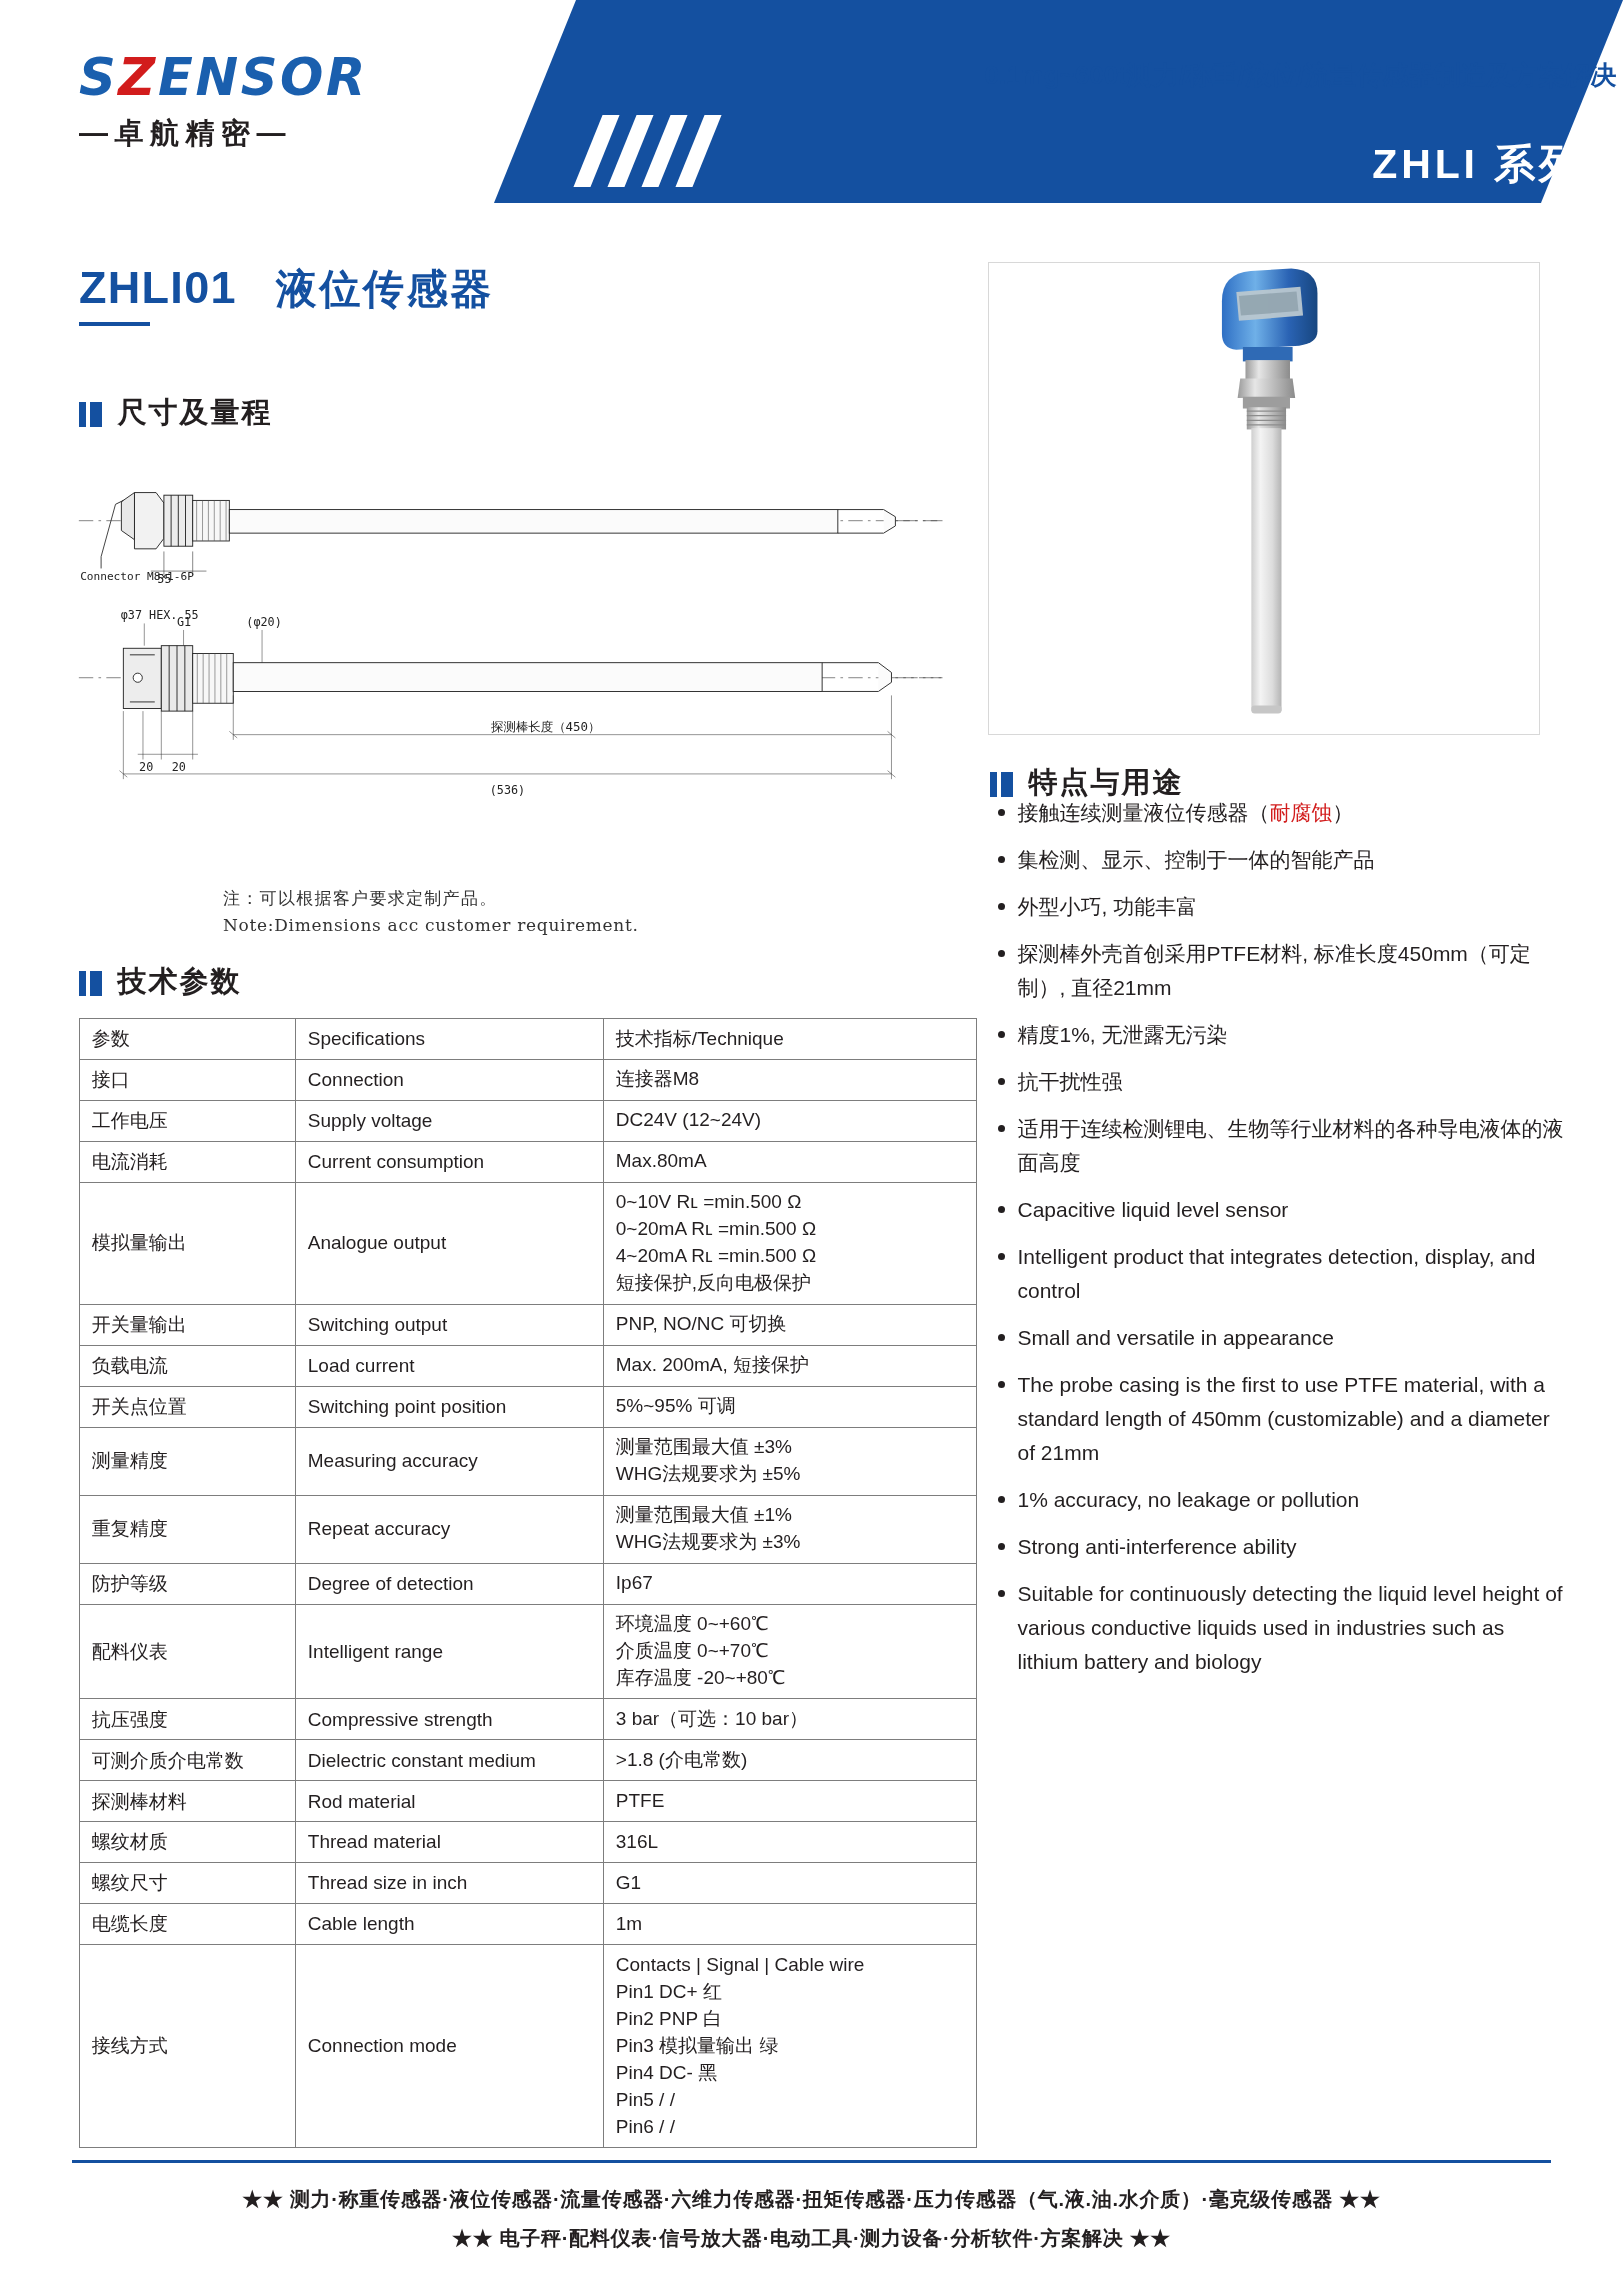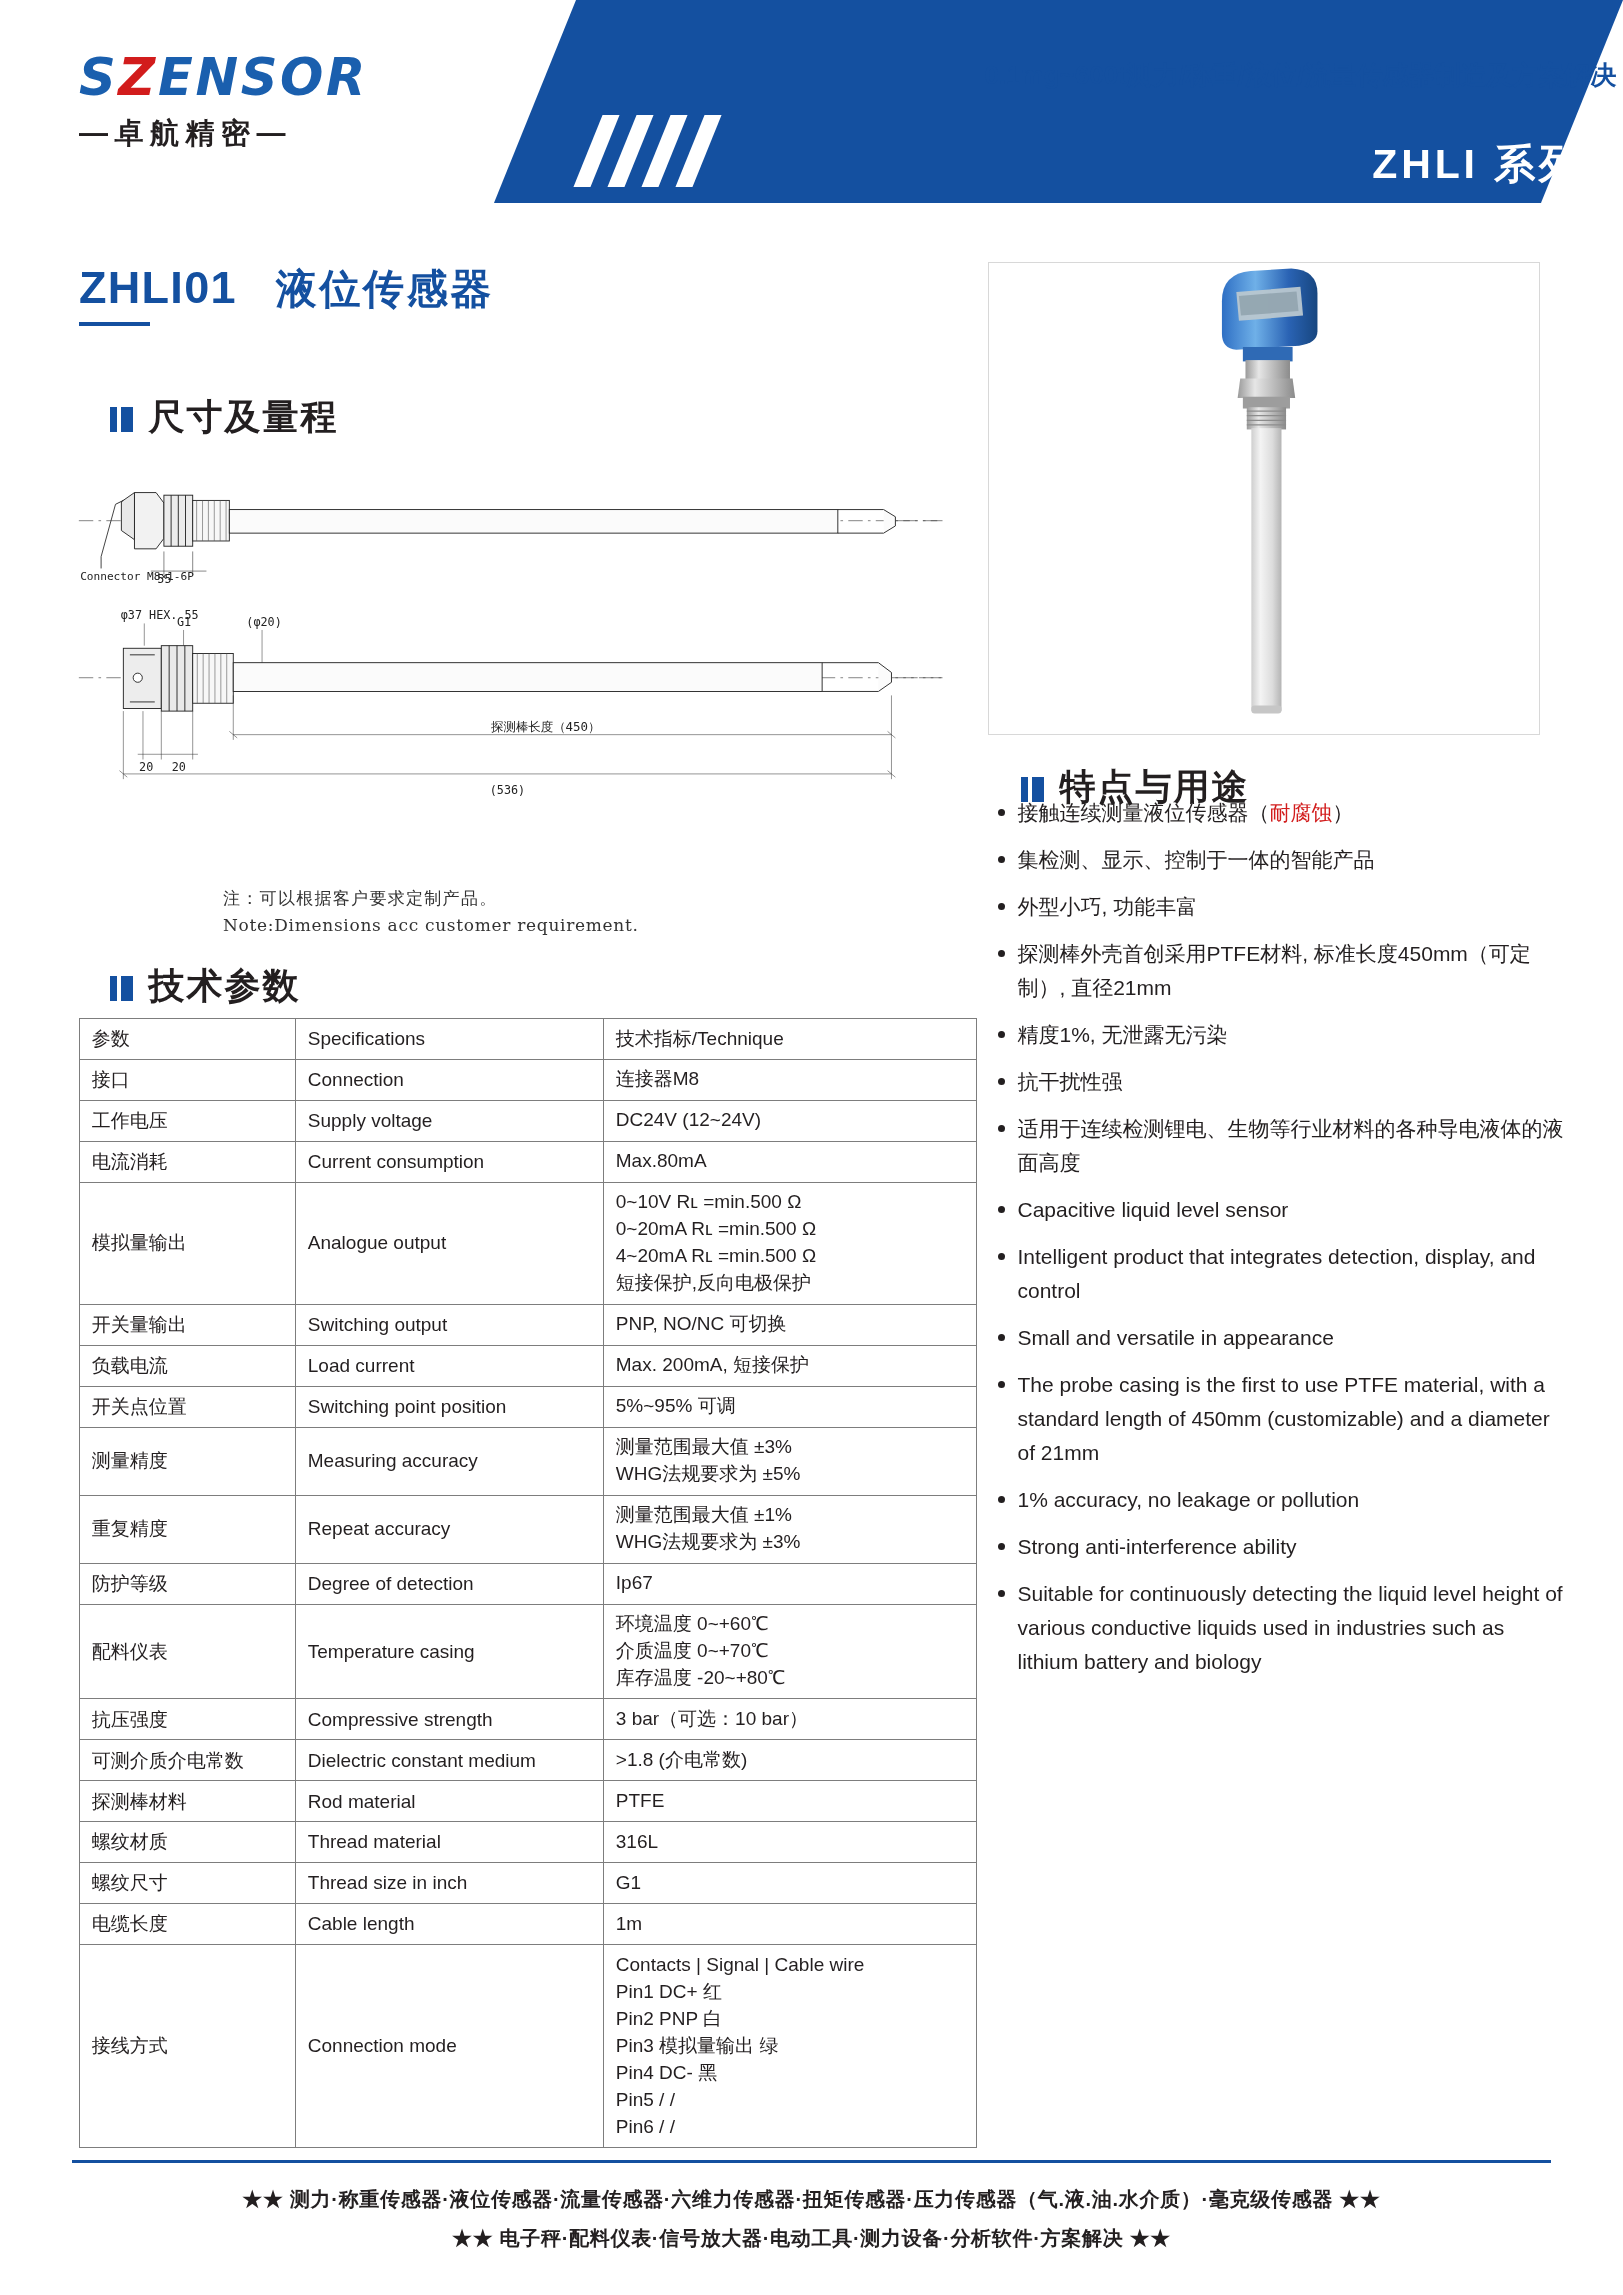--- a/index.html
+++ b/index.html
@@ -132,24 +132,23 @@
     top: 322px;
     width: 71px;
     height: 3.9px;
     background: #1450a0;
   }
 
   
   .sec-head {
     position: absolute;
     white-space: nowrap;
-    font-size: 36px;
+    font-size: 29px;
     font-weight: bold;
     color: #231f20;
-    margin-left: 31px;
   }
   .sec-head .mark {
     display: inline-block;
     vertical-align: middle;
     margin-right: 11.8px;
   }
   .sec-head .mark b {
     display: inline-block;
     width: 7.2px;
     height: 25px;
@@ -567,21 +566,21 @@
           <td class="multi">测量范围最大值 ±1%
 WHG法规要求为 ±3%</td>
         </tr>
         <tr>
           <td>防护等级</td>
           <td>Degree of detection</td>
           <td class="multi">Ip67</td>
         </tr>
         <tr>
           <td>配料仪表</td>
-          <td>Temperature casing</td>
+          <td>Intelligent range</td>
           <td class="multi">环境温度      0~+60℃
 介质温度      0~+70℃
 库存温度  -20~+80℃</td>
         </tr>
         <tr>
           <td>抗压强度</td>
           <td>Compressive strength</td>
           <td class="multi">3 bar（可选：10 bar）</td>
         </tr>
         <tr>

